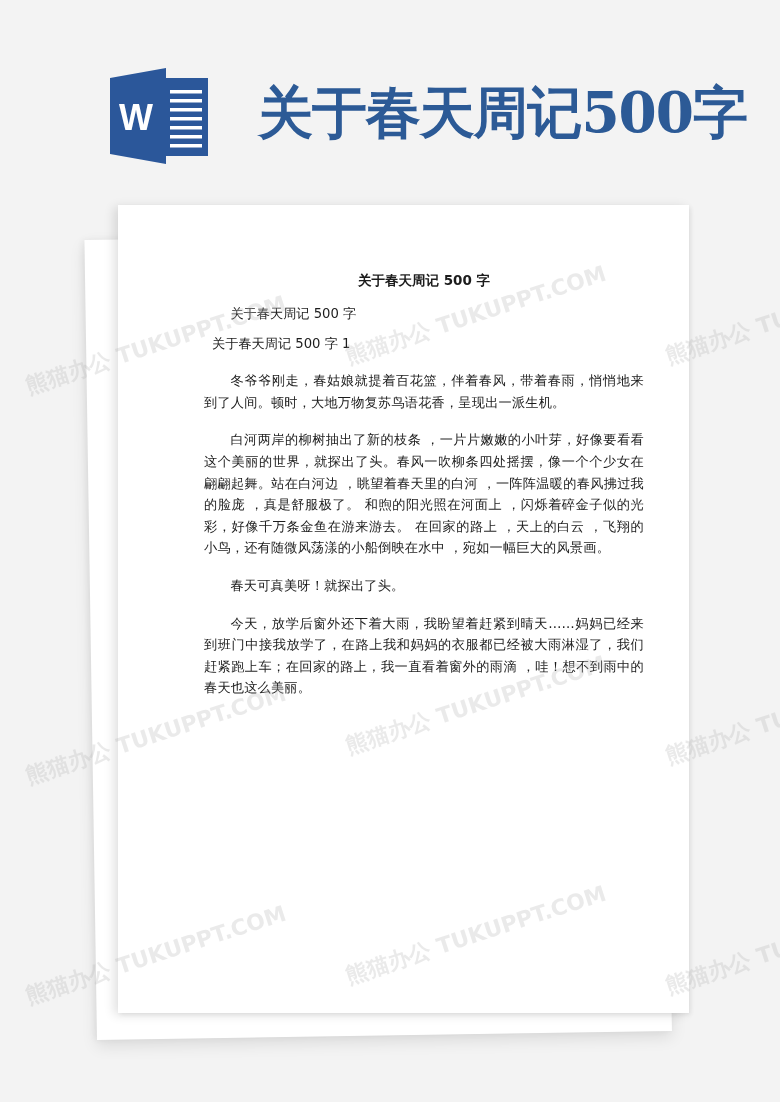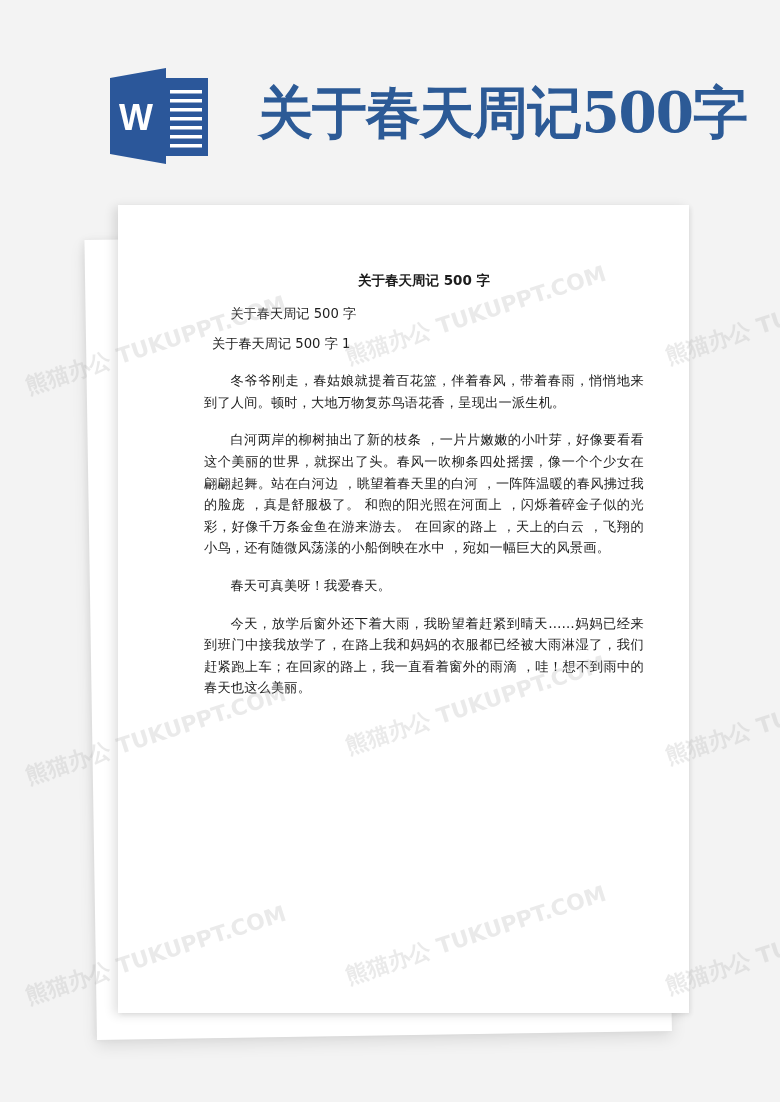--- a/index.html
+++ b/index.html
@@ -118,21 +118,21 @@
 <div class="page-back"></div>
 
 <div class="page">
   <div class="doc">
     <div class="doc-title">关于春天周记 500 字</div>
     <p class="doc-sub">关于春天周记 500 字</p>
 
     <p class="doc-h">关于春天周记 500 字 1</p>
     <p class="doc-p">冬爷爷刚走，春姑娘就提着百花篮，伴着春风，带着春雨，悄悄地来到了人间。顿时，大地万物复苏鸟语花香，呈现出一派生机。</p>
     <p class="doc-p">白河两岸的柳树抽出了新的枝条 ，一片片嫩嫩的小叶芽，好像要看看这个美丽的世界，就探出了头。春风一吹柳条四处摇摆，像一个个少女在翩翩起舞。站在白河边 ，眺望着春天里的白河 ，一阵阵温暖的春风拂过我的脸庞 ，真是舒服极了。 和煦的阳光照在河面上 ，闪烁着碎金子似的光彩，好像千万条金鱼在游来游去。 在回家的路上 ，天上的白云 ，飞翔的小鸟，还有随微风荡漾的小船倒映在水中 ，宛如一幅巨大的风景画。</p>
-    <p class="doc-p">春天可真美呀！我爱春天。</p>
+    <p class="doc-p">春天可真美呀！就探出了头。</p>
 
     <p class="doc-p">今天，放学后窗外还下着大雨，我盼望着赶紧到晴天……妈妈已经来到班门中接我放学了，在路上我和妈妈的衣服都已经被大雨淋湿了，我们赶紧跑上车；在回家的路上，我一直看着窗外的雨滴 ，哇！想不到雨中的春天也这么美丽。</p>
   </div>
 </div>
 
 <div class="watermark" style="left:20px; top:330px;">熊猫办公 TUKUPPT.COM</div>
 <div class="watermark" style="left:340px; top:300px;">熊猫办公 TUKUPPT.COM</div>
 <div class="watermark" style="left:660px; top:300px;">熊猫办公 TUKUPPT.COM</div>
 <div class="watermark" style="left:20px; top:720px;">熊猫办公 TUKUPPT.COM</div>
 <div class="watermark" style="left:340px; top:690px;">熊猫办公 TUKUPPT.COM</div>

